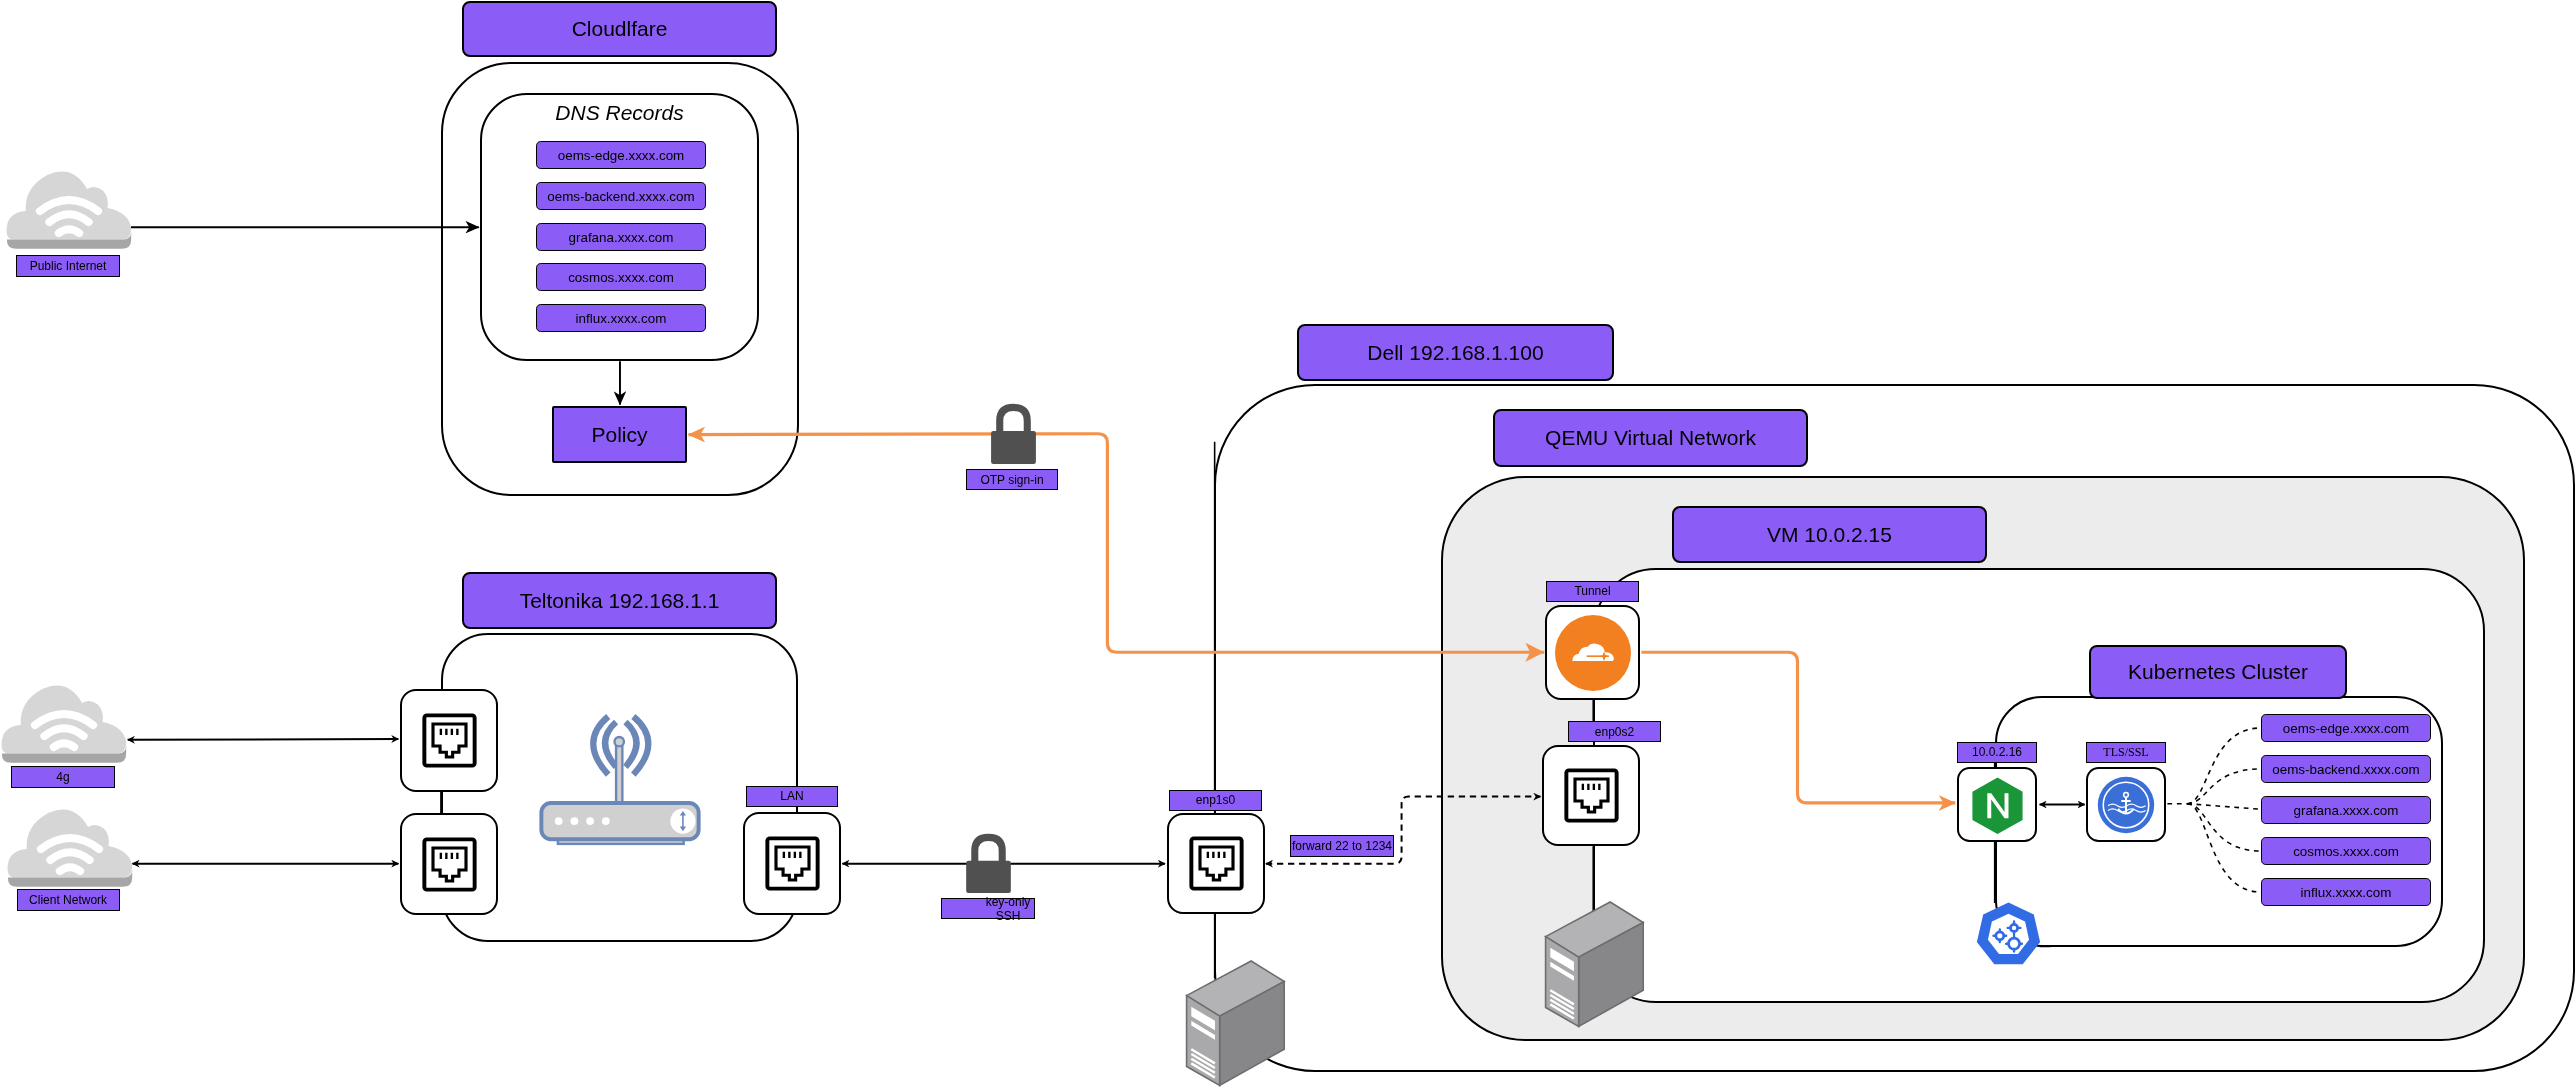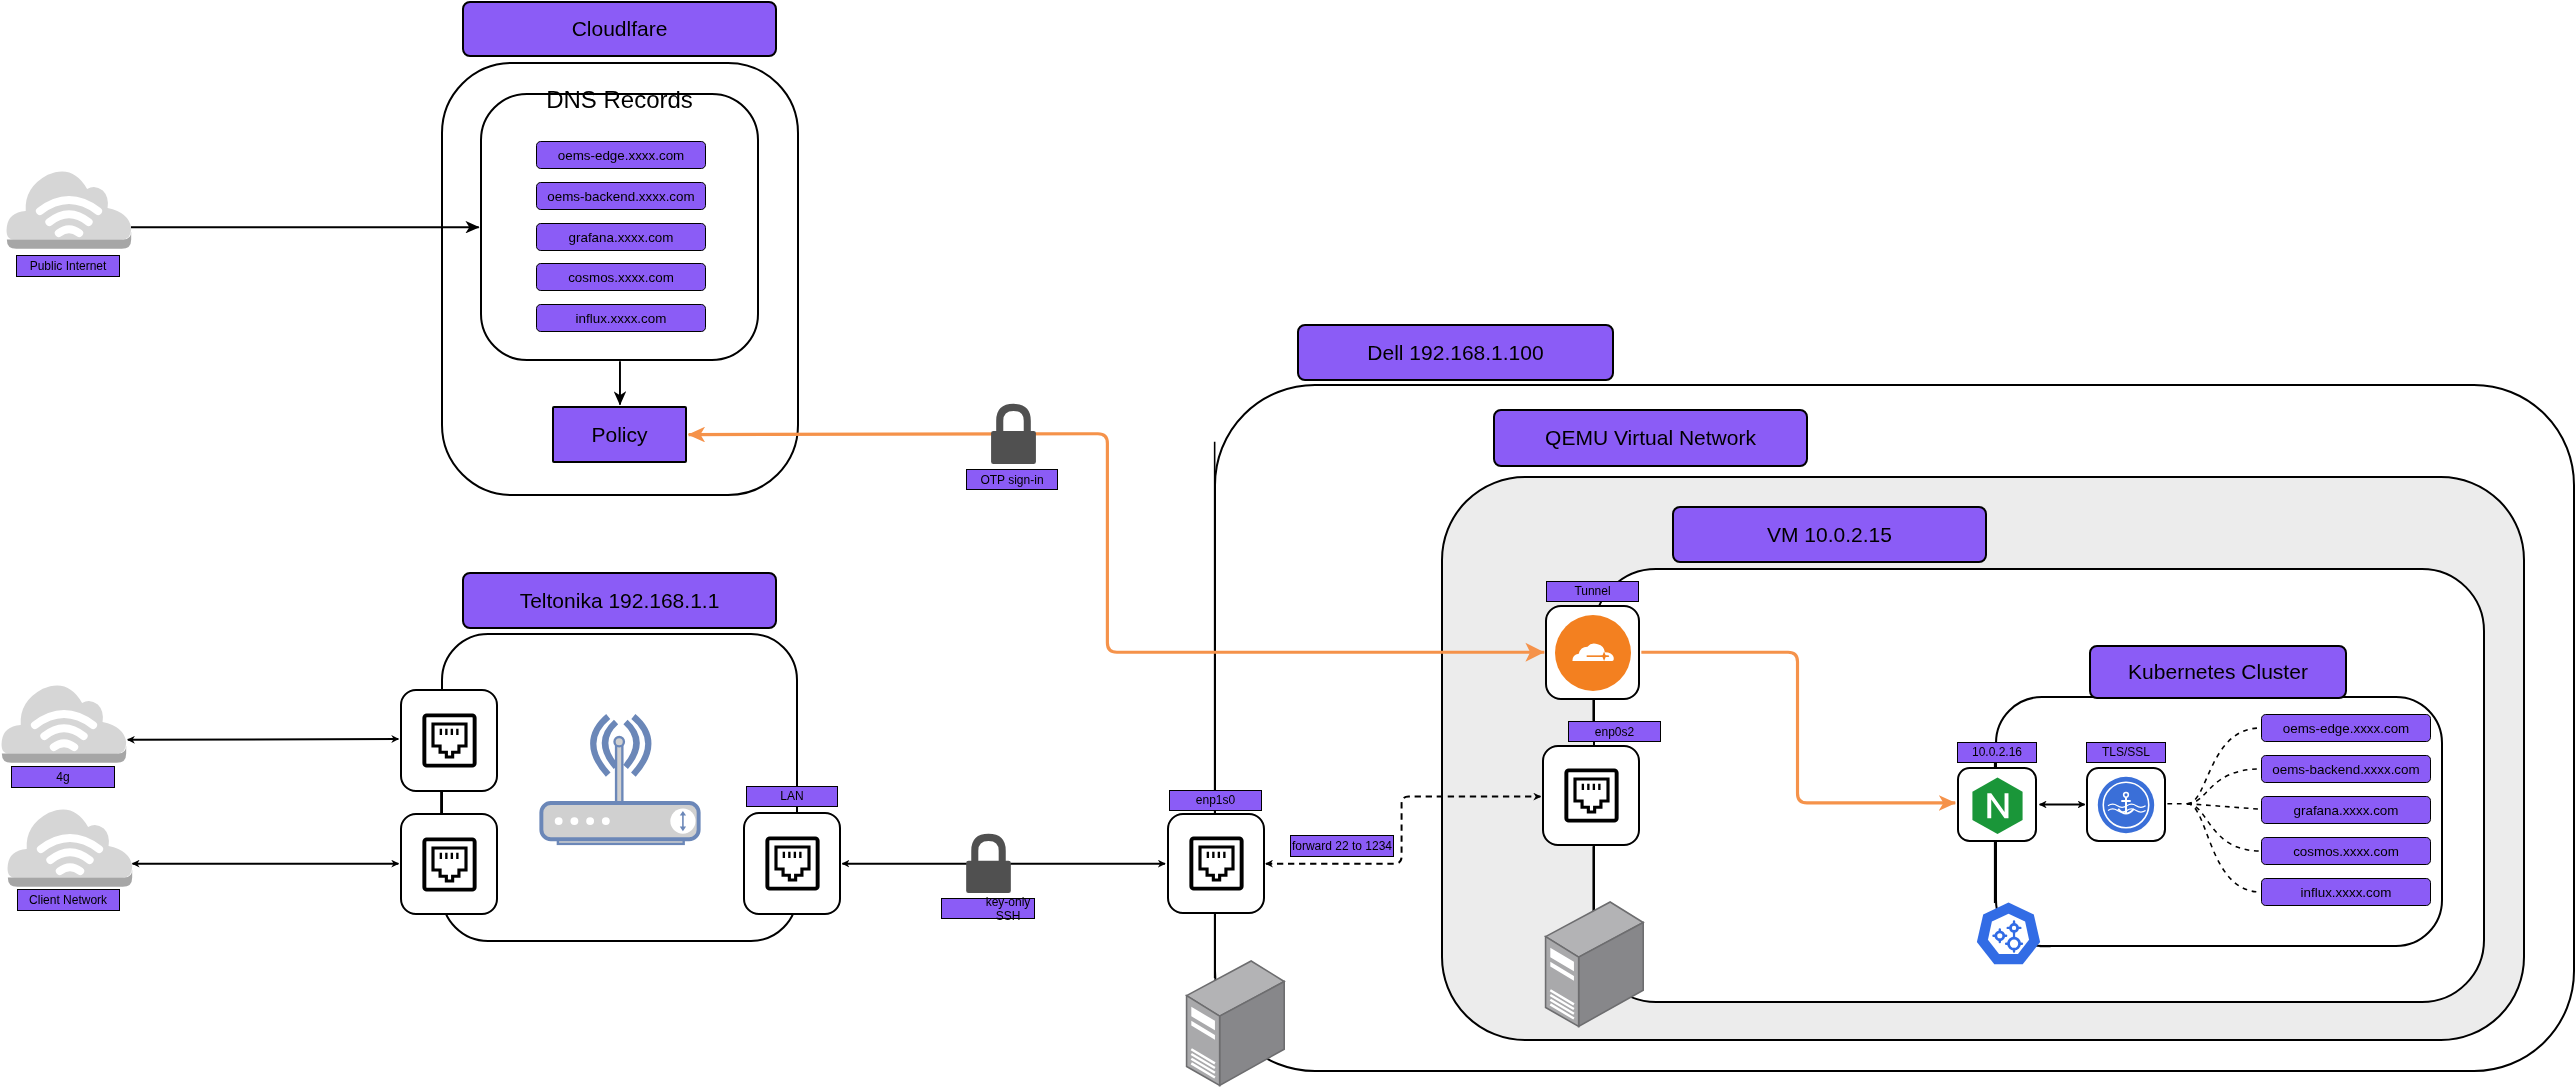--- a/index.html
+++ b/index.html
@@ -82,21 +82,21 @@
     <path d="M2773,1019 C2800,1019 2800,975 2866,975"></path>
     <path d="M2773,1019 L2866,1026"></path>
     <path d="M2773,1019 C2800,1019 2800,1079 2866,1079"></path>
     <path d="M2773,1019 C2800,1019 2800,1131 2866,1131"></path>
   </g>
 
   <line x1="2586" y1="1200" x2="2600" y2="1200" stroke="#000" stroke-width="2"></line>
 </svg>
 
 <div class="box title" style="left:462px; top:0.8px; width:315px; height:56px;">Cloudlfare</div>
-<div class="abs" style="left:480px; top:86px; width:279px; text-align:center; font-size:24px;">DNS Records</div>
+<div class="abs" style="left:480px; top:101px; width:279px; text-align:center; font-size:21px;font-style:italic;">DNS Records</div>
 
 <div class="box item" style="left:536px; top:141px; width:170px; height:28px;">oems-edge.xxxx.com</div>
 <div class="box item" style="left:536px; top:182px; width:170px; height:28px;">oems-backend.xxxx.com</div>
 <div class="box item" style="left:536px; top:223px; width:170px; height:28px;">grafana.xxxx.com</div>
 <div class="box item" style="left:536px; top:263px; width:170px; height:28px;">cosmos.xxxx.com</div>
 <div class="box item" style="left:536px; top:304px; width:170px; height:28px;">influx.xxxx.com</div>
 
 <div class="box title" style="left:552px; top:406px; width:135px; height:57px; border-radius:2px;">Policy</div>
 
 <div class="box title" style="left:462px; top:572px; width:315px; height:57px;">Teltonika 192.168.1.1</div>
@@ -236,21 +236,21 @@
 </svg>
 
 <div class="box small" style="left:1957px; top:742px; width:80px; height:20.5px;">10.0.2.16</div>
 <div class="port" style="left:1957px; top:767px; width:80px; height:75px; border-radius:12.6px;">
   <svg width="55" height="58" viewBox="0 0 70 74" style="position:static;">
     <path d="M35,2 L67,20 L67,56 L35,74 L3,56 L3,20 Z" fill="#1a9639"></path>
     <path d="M22,54 L22,22 L27,22 L44,46 L44,22 L49,22 L49,54 L44,54 L27,30 L27,54 Z" fill="#fff"></path>
   </svg>
 </div>
 
-<div class="box small" style="left:2086px; top:742px; width:80px; height:20.5px;">TLS/SSL</div>
+<div class="box small" style="left:2086px; top:742px; width:80px; height:20.5px;font-family:Liberation Serif, serif;">TLS/SSL</div>
 <div class="port" style="left:2086px; top:767px; width:80px; height:75px; border-radius:12.6px;">
   <svg width="58" height="58" viewBox="0 0 74 74" style="position:static;">
     <circle cx="37" cy="37" r="36" fill="#3a6fd8"></circle>
     <circle cx="37" cy="37" r="29" fill="none" stroke="#fff" stroke-width="2"></circle>
     <path d="M14,38 Q20,34 26,38 Q32,42 38,38 Q44,34 50,38 Q56,42 62,38" stroke="#fff" stroke-width="1.5" fill="none"></path>
     <path d="M14,44 Q20,40 26,44 Q32,48 38,44 Q44,40 50,44 Q56,48 62,44" stroke="#fff" stroke-width="1.5" fill="none"></path>
     <circle cx="37" cy="24" r="3" fill="none" stroke="#fff" stroke-width="2"></circle>
     <path d="M37,27 L37,48 M31,32 L43,32 M27,42 Q37,54 47,42" stroke="#fff" stroke-width="2.5" fill="none"></path>
   </svg>
 </div>

